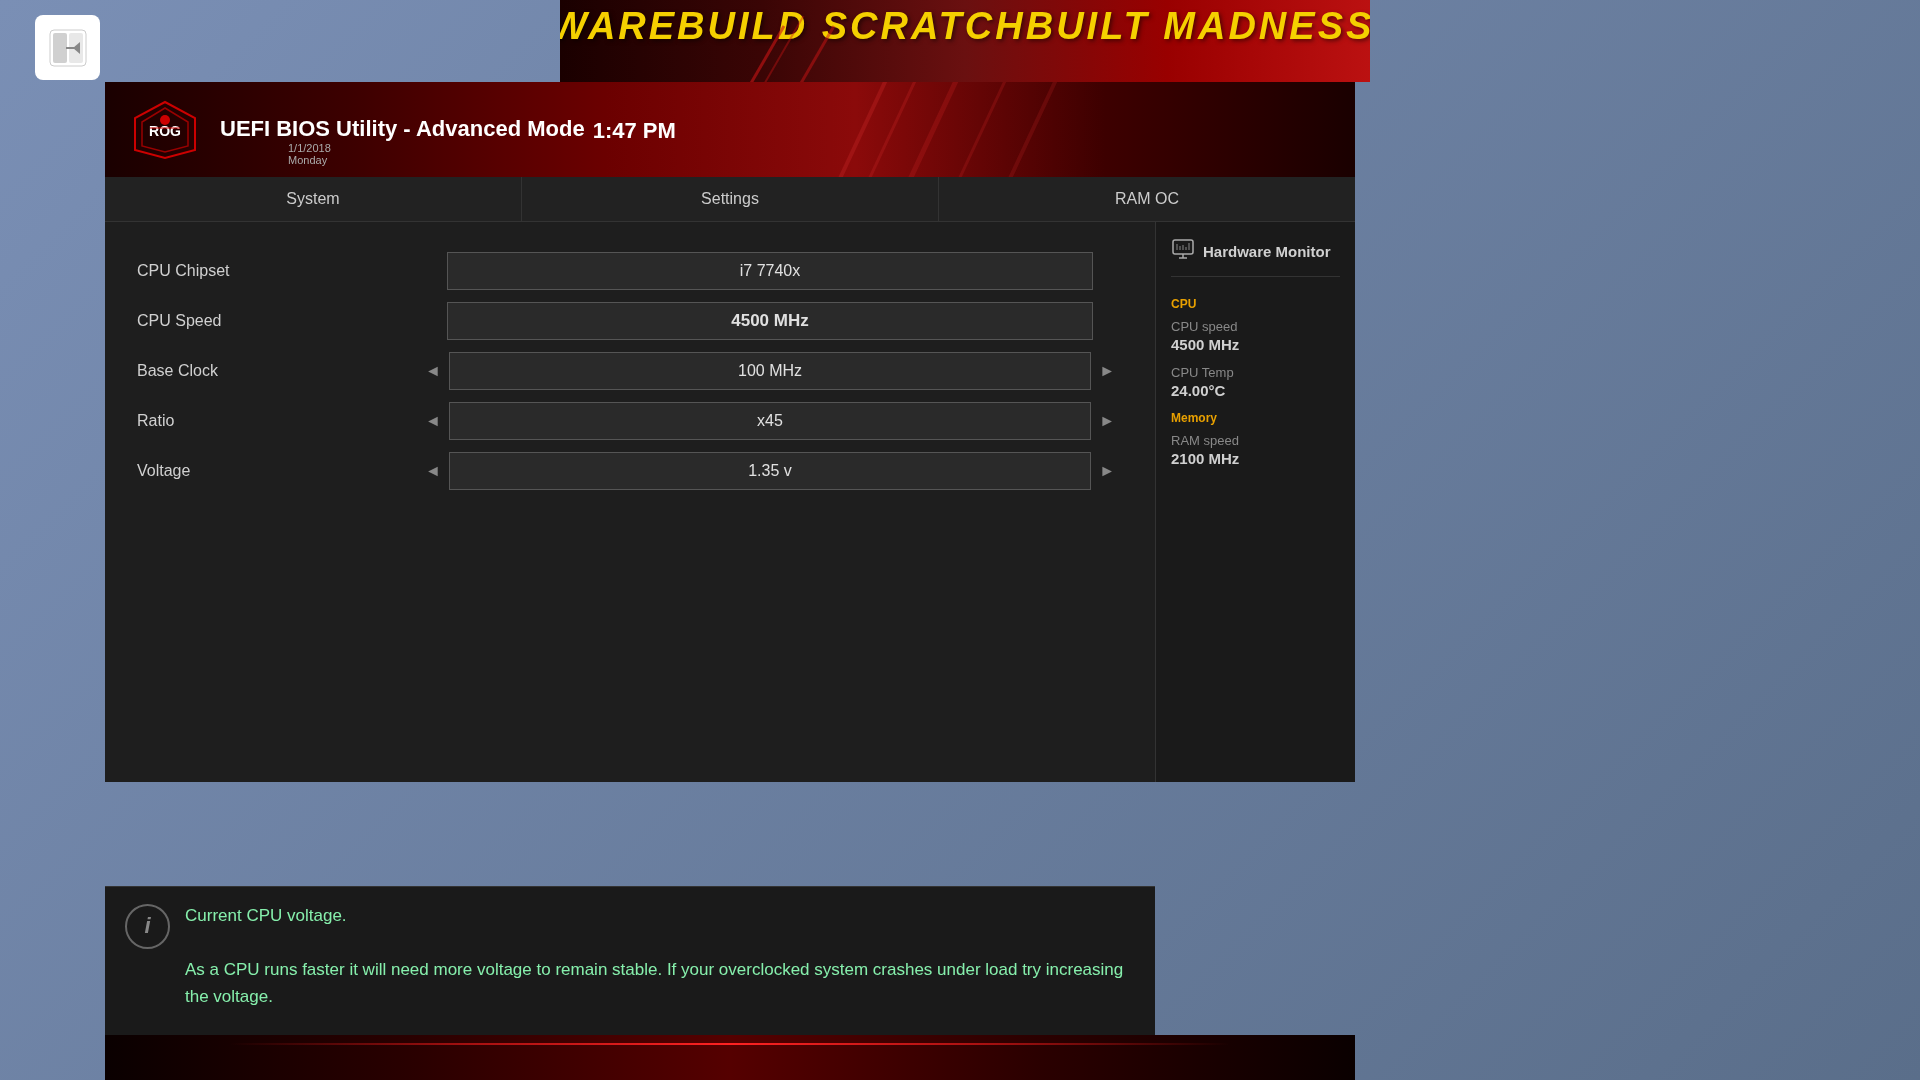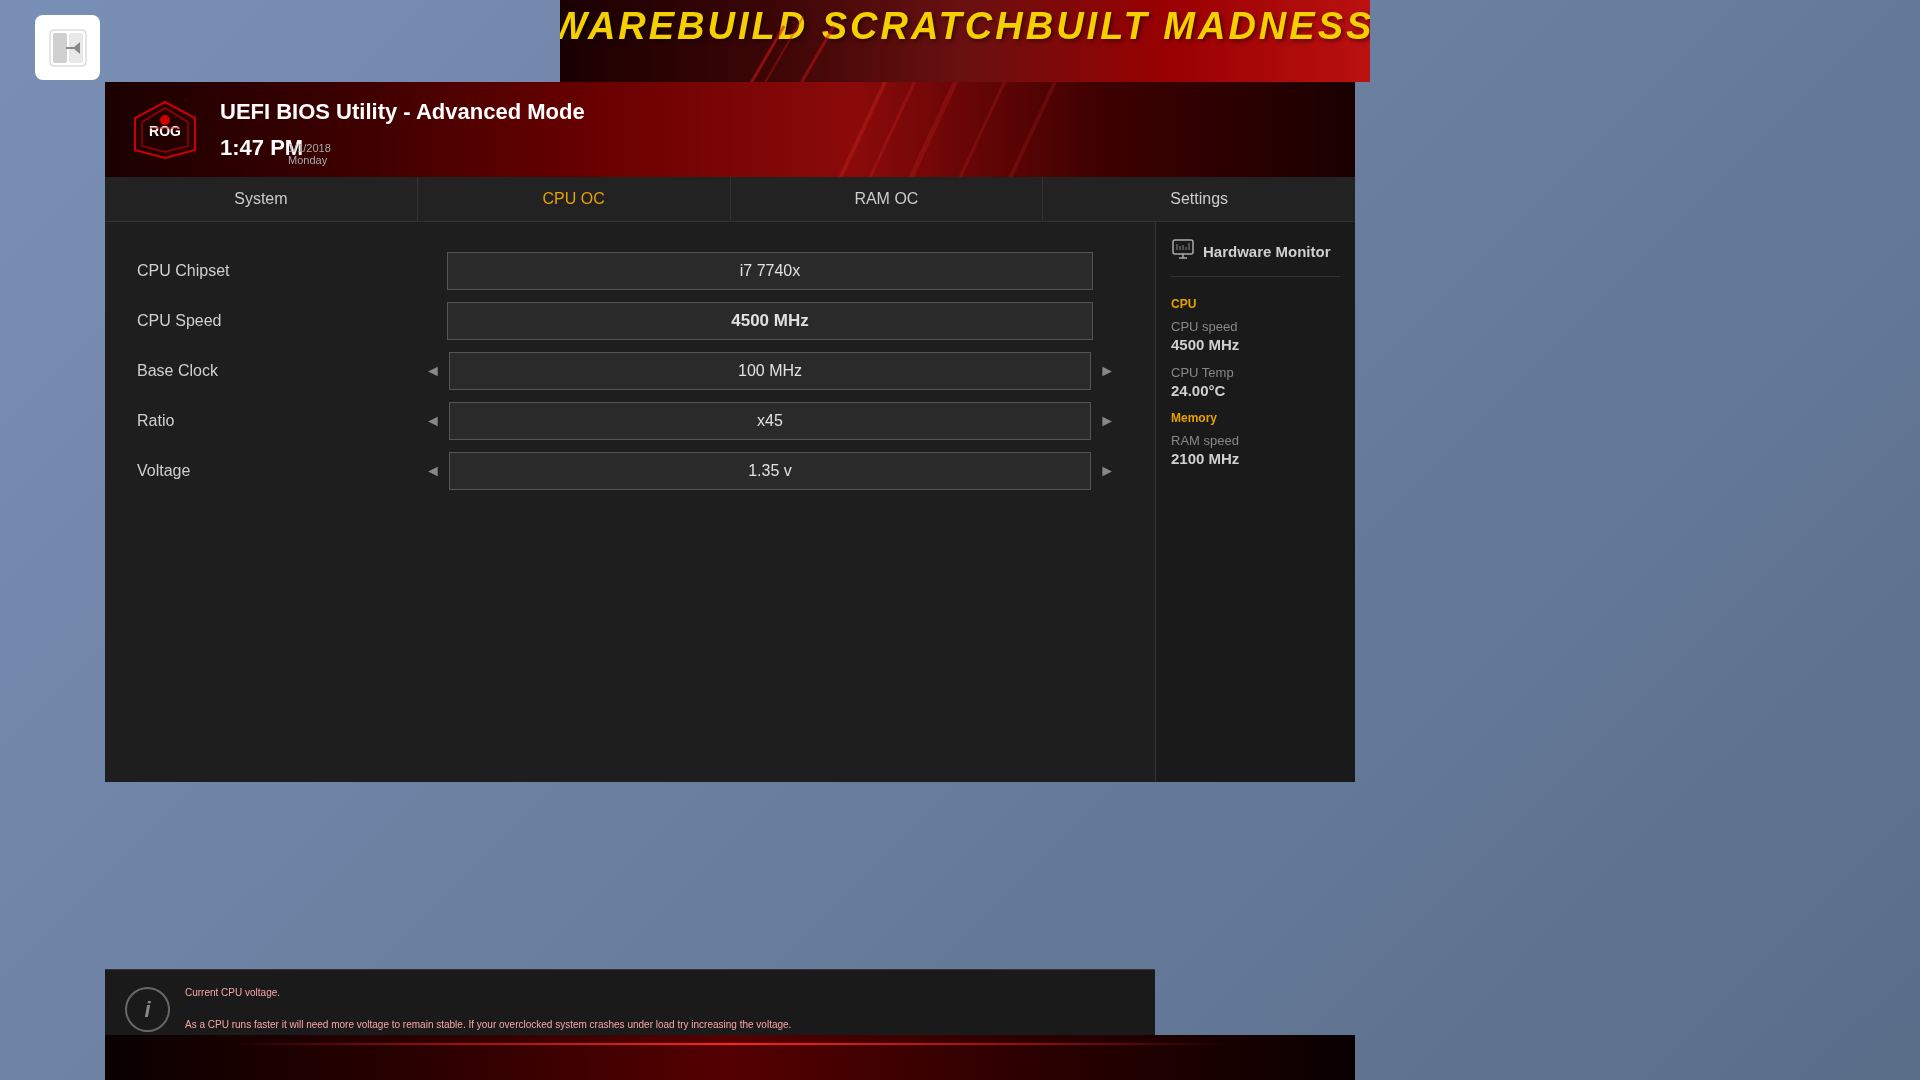--- a/index.html
+++ b/index.html
@@ -72,21 +72,21 @@
       justify-content: center;
     }
 
     .rog-logo svg {
       width: 70px;
       height: 60px;
     }
 
     .header-title-block {
       display: flex;
-      flex-direction: column;
+      flex-direction: row;
       gap: 8px;
     }
 
     .header-main-title {
       color: white;
       font-size: 22px;
       font-weight: bold;
     }
 
     .header-datetime {
@@ -274,22 +274,22 @@
       color: #888;
       font-size: 22px;
       font-style: italic;
       font-weight: bold;
       flex-shrink: 0;
       margin-right: 15px;
       margin-top: 2px;
     }
 
     .info-text {
-      color: #fca5a5;
-      font-size: 10px;
+      color: #86efac;
+      font-size: 17px;
       line-height: 1.6;
     }
 
     
     .bottom-deco {
       position: absolute;
       bottom: 0;
       left: 105px;
       width: 1250px;
       height: 45px;
@@ -361,28 +361,25 @@
     <div class="header-date-label">
       <span>1/1/2018</span><br>
       <span>Monday</span>
     </div>
   </div>
 
   <div class="nav-tabs">
     <div class="nav-tab">
       <span>System</span>
     </div>
-    <div class="nav-tab active">
-      <span>CPU OC</span>
+    <div class="nav-tab">
+      <span>Settings</span>
     </div>
     <div class="nav-tab">
       <span>RAM OC</span>
-    </div>
-    <div class="nav-tab">
-      <span>Settings</span>
     </div>
   </div>
 
   <div class="bios-content">
 
     <div class="main-panel">
       <div class="settings-table">
 
         <div class="setting-row">
           <div class="setting-label">CPU Chipset</div>

